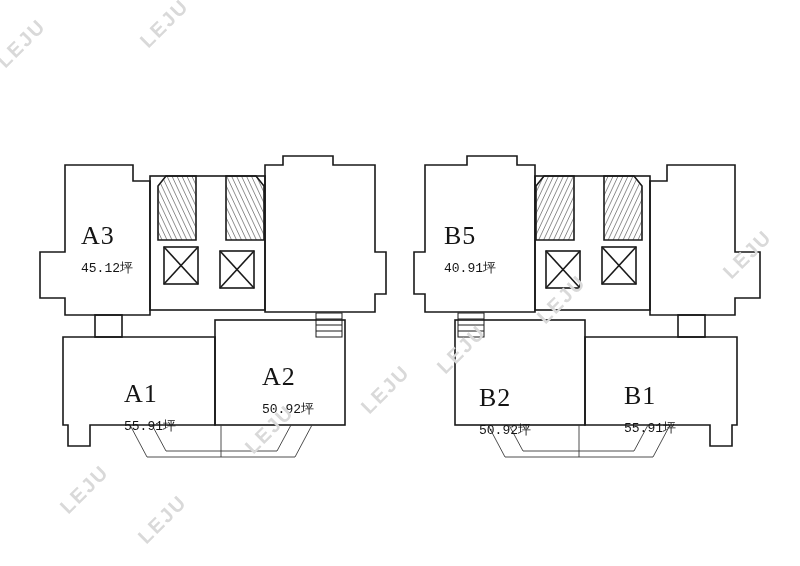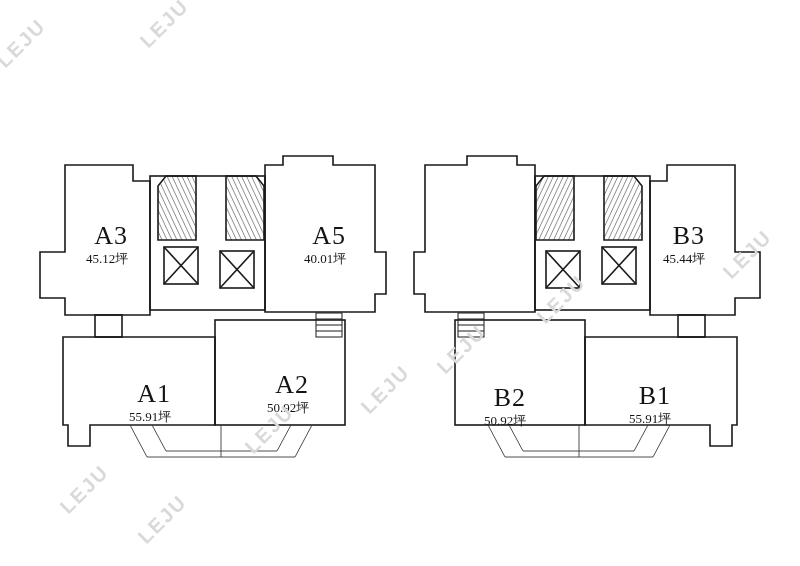--- a/index.html
+++ b/index.html
@@ -1,21 +1,21 @@
 <!DOCTYPE html>
 <html><head>
 <meta charset="utf-8">
 <style>
   html,body{margin:0;padding:0;background:#ffffff;}
   .stage{position:relative;width:800px;height:566px;background:#ffffff;overflow:hidden;
          font-family:"Liberation Serif",serif;}
   .plan-svg{position:absolute;left:0;top:0;}
-  .unit{position:absolute;transform:translateX(-50%);text-align:right;color:#141414;}
+  .unit{position:absolute;transform:translateX(-50%);text-align:left;color:#141414;}
   .uid{font-size:26px;line-height:1.05;font-family:"Liberation Serif",serif;letter-spacing:1px;}
-  .uarea{font-size:13px;line-height:1.2;margin-top:2px;font-family:Liberation Serif, serif;}
+  .uarea{font-size:13px;line-height:1.2;margin-top:12px;font-family:Liberation Mono, monospace;}
   .wm{position:absolute;color:#d9d9d9;font-family:"Liberation Sans",sans-serif;
       font-size:20px;font-weight:bold;letter-spacing:2px;transform:rotate(-45deg);
       transform-origin:center center;white-space:nowrap;user-select:none;}
 </style>
 </head>
 <body>
 
 <div class="stage">
 
   <svg class="plan-svg" width="800" height="566" viewBox="0 0 800 566" xmlns="http://www.w3.org/2000/svg">
@@ -67,33 +67,29 @@
       </g>
     </g>
 
     <use href="#blockA" xlink:href="#blockA" transform="matrix(-1,0,0,1,800,0)"></use>
   </svg>
 
   <div class="unit" style="left:107px;top:222px">
     <div class="uid">A3</div>
     <div class="uarea">45.12坪</div>
   </div>
-  <div class="unit" style="left:325px;top:222px">
-    <div class="uid">A5</div>
-    <div class="uarea">40.01坪</div>
-  </div>
-  <div class="unit" style="left:684px;top:222px">
-    <div class="uid">B3</div>
-    <div class="uarea">45.44坪</div>
+  <div class="unit" style="left:470px;top:222px">
+    <div class="uid">B5</div>
+    <div class="uarea">40.91坪</div>
   </div>
   <div class="unit" style="left:150px;top:380px">
     <div class="uid">A1</div>
     <div class="uarea">55.91坪</div>
   </div>
-  <div class="unit" style="left:288px;top:371px">
+  <div class="unit" style="left:288px;top:363px">
     <div class="uid">A2</div>
     <div class="uarea">50.92坪</div>
   </div>
   <div class="unit" style="left:505px;top:384px">
     <div class="uid">B2</div>
     <div class="uarea">50.92坪</div>
   </div>
   <div class="unit" style="left:650px;top:382px">
     <div class="uid">B1</div>
     <div class="uarea">55.91坪</div>

